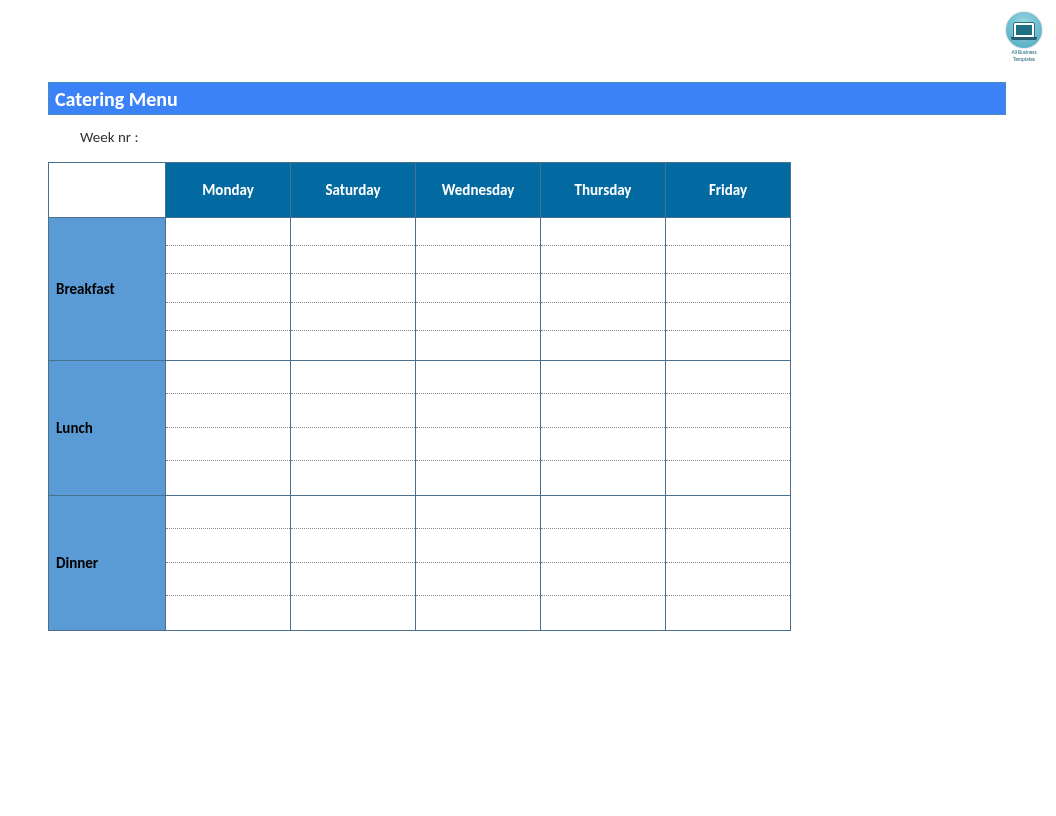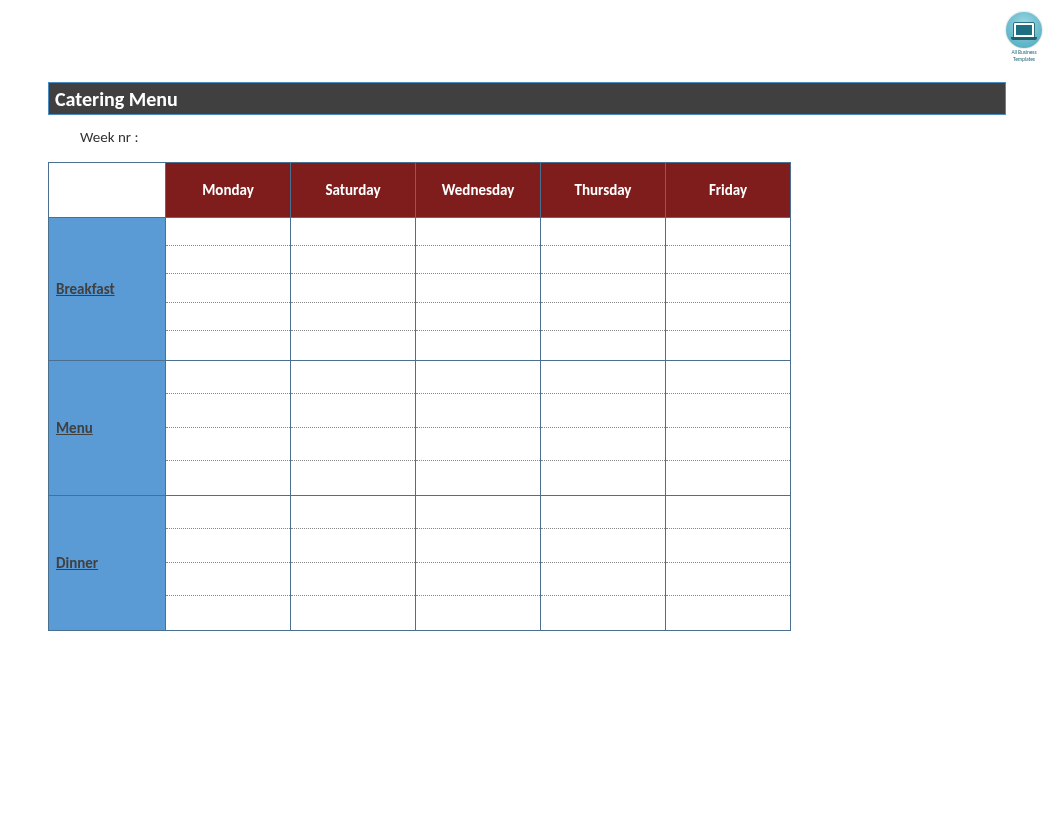--- a/index.html
+++ b/index.html
@@ -57,21 +57,21 @@
     color: #2c6f80;
     margin-top: 1px;
     letter-spacing: -0.1px;
   }
 
   .page {
     padding: 82px 50px 40px 48px;
   }
 
   .title-bar {
-    background: #404040;
+    background: #3b82f6;
     border: 1px solid #4a8bc2;
     height: 31px;
     display: flex;
     align-items: center;
     padding: 0 6px;
   }
   .title-bar span {
     color: #ffffff;
     font-size: 20px;
     font-weight: 600;
@@ -95,38 +95,37 @@
   }
   table.menu th, table.menu td {
     border: 1px solid #4a6f8f;
   }
   table.menu th.corner {
     background: #ffffff;
     width: 114px;
     height: 52px;
   }
   table.menu th.day {
-    background: #7f1d1d;
+    background: #0369a1;
     color: #ffffff;
     font-weight: 600;
     font-size: 15px;
     width: 122px;
     height: 52px;
     text-align: center;
     vertical-align: middle;
   }
   table.menu th.meal {
     background: #5b9bd5;
-    color: #404040;
+    color: #000000;
     font-weight: 700;
     font-size: 15px;
     text-align: left;
     padding-left: 7px;
     vertical-align: middle;
-    text-decoration: underline;
   }
   table.menu td.slot {
     background: #ffffff;
     padding: 0;
     vertical-align: top;
   }
   .slot-lines {
     height: 100%;
     display: flex;
     flex-direction: column;
@@ -219,21 +218,21 @@
             <div class="slot-lines" style="height: 140px;">
               <div class="slot-line"></div>
               <div class="slot-line"></div>
               <div class="slot-line"></div>
               <div class="slot-line"></div>
               <div class="slot-line"></div>
             </div>
           </td>
         </tr>
         <tr>
-          <th class="meal" style="height: 132px;">Menu</th>
+          <th class="meal" style="height: 132px;">Lunch</th>
           <td class="slot" style="height: 132px;">
             <div class="slot-lines" style="height: 132px;">
               <div class="slot-line"></div>
               <div class="slot-line"></div>
               <div class="slot-line"></div>
               <div class="slot-line"></div>
             </div>
           </td>
           <td class="slot" style="height: 132px;">
             <div class="slot-lines" style="height: 132px;">

